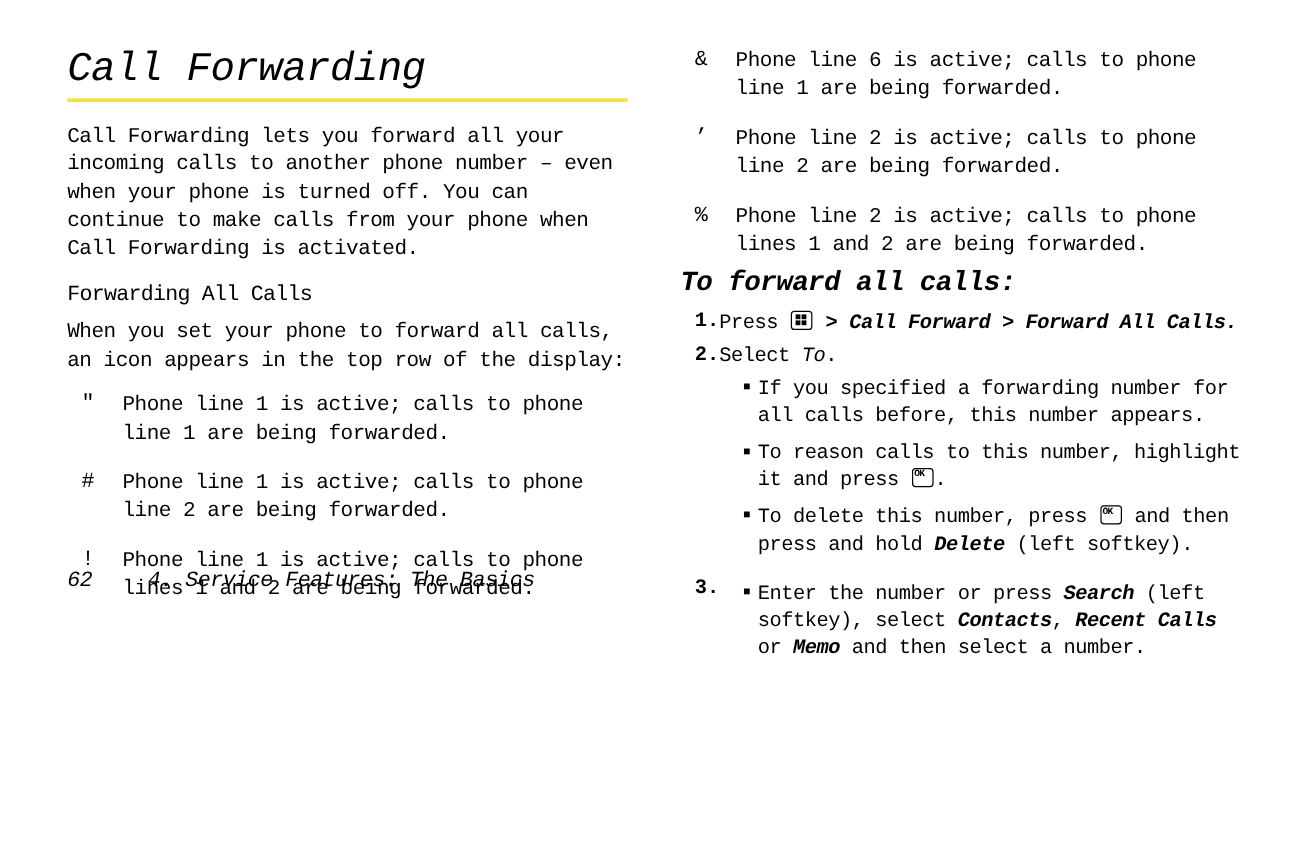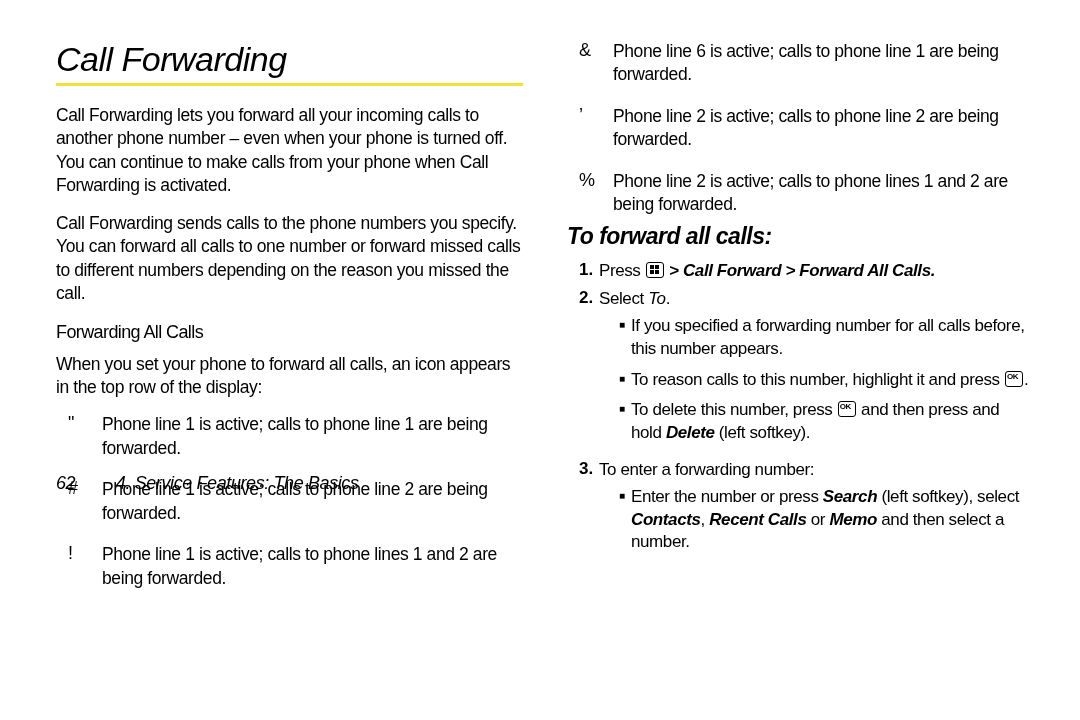--- a/index.html
+++ b/index.html
@@ -10,20 +10,21 @@
     background: #fff;
     font-family: Arial, Helvetica, sans-serif;
     color: #000;
   }
   .page {
     position: relative;
     width: 1080px;
     height: 524px;
     box-sizing: border-box;
     padding: 40px 46px 17px 56px;
+    font-family: Liberation Mono, monospace;
   }
   .cols {
     column-count: 2;
     column-gap: 44px;
     height: 610px;
   }
   .title {
     font-style: italic;
     font-weight: 400;
     font-size: 34px;
@@ -160,21 +161,20 @@
 </head>
 <body>
 
 <div class="page">
   <div class="cols">
 
     <h1 class="title">Call Forwarding</h1>
     <hr class="rule">
 
     <p class="p">Call Forwarding lets you forward all your incoming calls to another phone number – even when your phone is turned off. You can continue to make calls from your phone when Call Forwarding is activated.</p>
-    <p class="p">Call Forwarding sends calls to the phone numbers you specify. You can forward all calls to one number or forward missed calls to different numbers depending on the reason you missed the call.</p>
 
     <h2 class="h2">Forwarding All Calls</h2>
     <p class="p">When you set your phone to forward all calls, an icon appears in the top row of the display:</p>
 
     <div class="icon-list">
       <div class="icon-row avoid-break">
         <div class="icon-sym">"</div>
         <div class="icon-desc">Phone line 1 is active; calls to phone line 1 are being forwarded.</div>
       </div>
       <div class="icon-row avoid-break">
@@ -231,21 +231,20 @@
                 <span>To delete this number, press </span><span class="key-icon ok"></span><span> and then press and hold </span><span class="bi">Delete</span><span> (left softkey).</span>
               </div>
             </div>
           </div>
         </div>
       </div>
 
       <div class="step avoid-break">
         <div class="step-num">3.</div>
         <div class="step-body">
-          <span>To enter a forwarding number:</span>
           <div class="sub-list">
             <div class="sub-item">
               <div class="sub-bullet">■</div>
               <div class="sub-text">
                 <span>Enter the number or press </span><span class="bi">Search</span><span> (left softkey), select </span><span class="bi">Contacts</span><span>, </span><span class="bi">Recent Calls</span><span> or </span><span class="bi">Memo</span><span> and then select a number.</span>
               </div>
             </div>
           </div>
         </div>
       </div>

